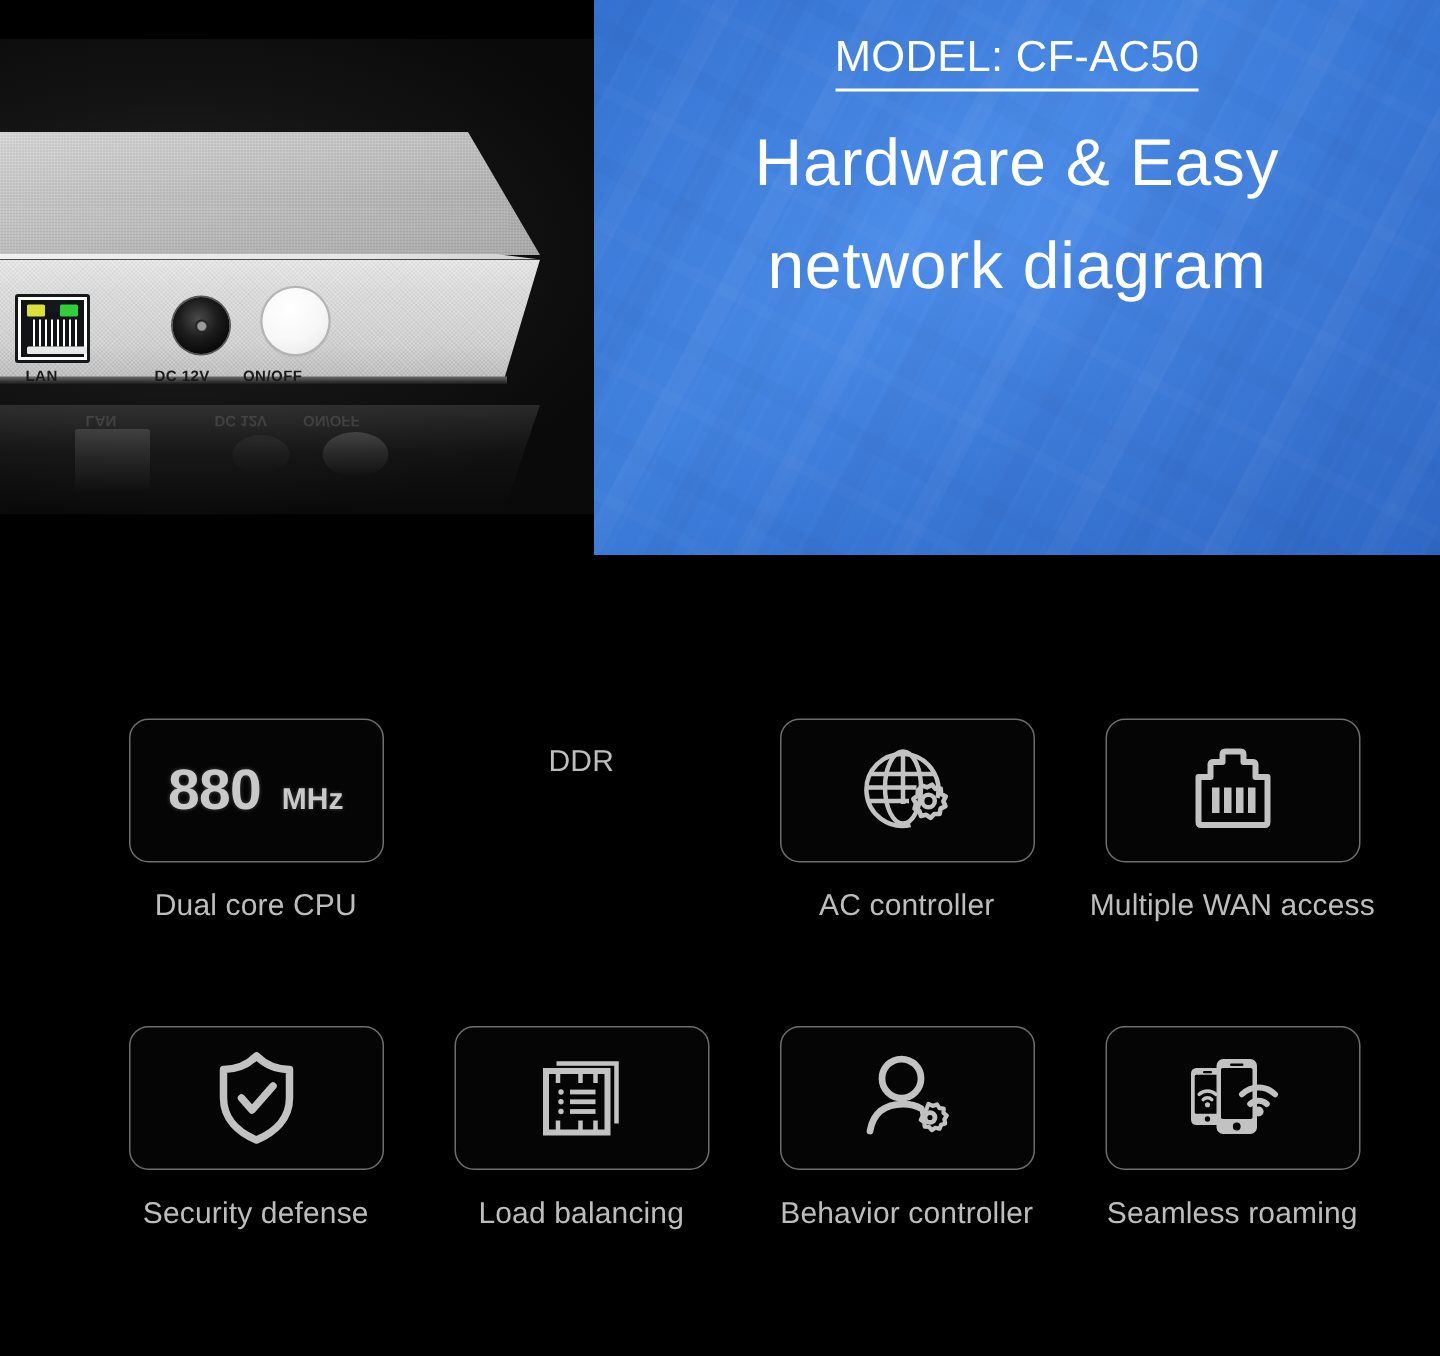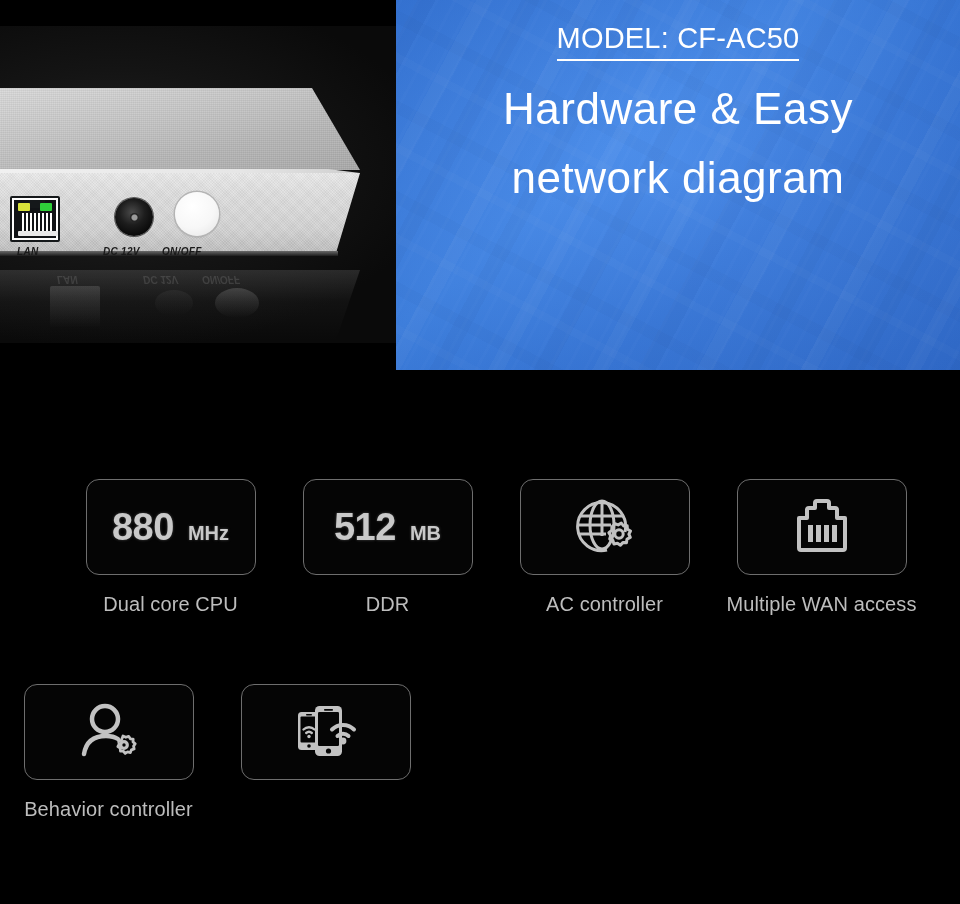--- a/index.html
+++ b/index.html
@@ -26,21 +26,20 @@
     width: 960px; height: 370px;
   }
 
   
   .product-panel {
     position: absolute;
     left: 0; top: 0;
     width: 416px; height: 343px;
     background: #000000;
     overflow: hidden;
-    font-style: italic;
   }
   .product-bg {
     position: absolute;
     left: 0; top: 26px;
     width: 396px; height: 317px;
     background:
       radial-gradient(ellipse 320px 180px at 30% 45%, #242424 0%, #141414 55%, #0a0a0a 100%);
   }
   .product-topbar {
     position: absolute;
@@ -422,26 +421,20 @@
         <div class="feature-card">
           <div class="spec-text">
             <span class="spec-num">880</span>
             <span class="spec-unit">MHz</span>
           </div>
         </div>
         <div class="feature-label">Dual core CPU</div>
       </div>
 
       <div class="feature-cell">
-        <div class="feature-card">
-          <div class="spec-text">
-            <span class="spec-num">512</span>
-            <span class="spec-unit">MB</span>
-          </div>
-        </div>
         <div class="feature-label">DDR</div>
       </div>
 
       <div class="feature-cell">
         <div class="feature-card">
           <svg class="icon-svg" width="64" height="62" viewBox="0 0 64 62">
             <g fill="none" stroke="#c2c2c2" stroke-width="3">
               <path d="M52 36 A24 24 0 1 0 34 54"></path>
               <ellipse cx="29" cy="29" rx="12" ry="24"></ellipse>
               <path d="M7 20 L51 20 M5 29 L38 29 M7 38 L33 38"></path>
@@ -465,21 +458,46 @@
             <rect x="33" y="27" width="5" height="17" fill="#c2c2c2"></rect>
             <rect x="41" y="27" width="5" height="17" fill="#c2c2c2"></rect>
           </svg>
         </div>
         <div class="feature-label">Multiple WAN access</div>
       </div>
     </div>
 
     <div class="feature-row row-2">
 
-
+      <div class="feature-cell cell-offset-0">
+        <div class="feature-card">
+          <svg class="icon-svg" width="56" height="64" viewBox="0 0 56 64">
+            <path d="M28 4 C21 11 12 13 6 13 L6 32 C6 46 16 55 28 60 C40 55 50 46 50 32 L50 13 C44 13 35 11 28 4 Z" fill="none" stroke="#c2c2c2" stroke-width="5" stroke-linejoin="round"></path>
+            <path d="M18 32 L25 40 L39 24" fill="none" stroke="#c2c2c2" stroke-width="5" stroke-linecap="round" stroke-linejoin="round"></path>
+          </svg>
+        </div>
+        <div class="feature-label">Security defense</div>
+      </div>
+
+      <div class="feature-cell">
+        <div class="feature-card">
+          <svg class="icon-svg" width="58" height="58" viewBox="0 0 58 58">
+            <path d="M12 6 L52 6 L52 46" fill="none" stroke="#c2c2c2" stroke-width="3"></path>
+            <rect x="5" y="11" width="41" height="41" fill="none" stroke="#c2c2c2" stroke-width="4"></rect>
+            <path d="M13 11 L13 19 M13 44 L13 52 M28 11 L28 19 M28 44 L28 52 M38 11 L38 19 M38 44 L38 52" stroke="#c2c2c2" stroke-width="3"></path>
+            <circle cx="15" cy="25" r="1.8" fill="#c2c2c2"></circle>
+            <circle cx="15" cy="31.5" r="1.8" fill="#c2c2c2"></circle>
+            <circle cx="15" cy="38" r="1.8" fill="#c2c2c2"></circle>
+            <rect x="21" y="23.4" width="17" height="3.2" fill="#c2c2c2"></rect>
+            <rect x="21" y="29.9" width="17" height="3.2" fill="#c2c2c2"></rect>
+            <rect x="21" y="36.4" width="17" height="3.2" fill="#c2c2c2"></rect>
+          </svg>
+        </div>
+        <div class="feature-label">Load balancing</div>
+      </div>
 
       <div class="feature-cell">
         <div class="feature-card">
           <svg class="icon-svg" width="62" height="60" viewBox="0 0 62 60">
             <circle cx="27" cy="17" r="13" fill="none" stroke="#c2c2c2" stroke-width="4.5"></circle>
             <path d="M6 52 C8 40 16 34 28 34 C33 34 37 35 40 37" fill="none" stroke="#c2c2c2" stroke-width="4.5" stroke-linecap="round"></path>
             <g transform="translate(45,43)">
               <path d="M0,-11 L3.4,-9.4 L6.9,-10.6 L8.9,-7.6 L12.4,-7.3 L12.2,-3.8 L14.9,-1.5 L12.9,1.4 L13.6,4.8 L10.3,5.9 L9,9.2 L5.6,8.4 L2.7,10.3 L0.4,7.6 L-3.1,7.4 L-3.4,3.9 L-6.3,1.9 L-4.7,-1.2 L-5.3,-4.6 L-2,-5.8 Z" fill="none" stroke="#c2c2c2" stroke-width="3.4" stroke-linejoin="round" transform="scale(0.82)"></path>
               <circle cx="1" cy="0" r="3.3" fill="none" stroke="#c2c2c2" stroke-width="3.2"></circle>
             </g>
@@ -508,16 +526,17 @@
             <rect x="30" y="6" width="9" height="1.7" rx=".8" fill="#050505"></rect>
             <circle cx="34.5" cy="48" r="2.6" fill="#050505"></circle>
 
             <g fill="none" stroke="#c2c2c2" stroke-width="4" stroke-linecap="round">
               <path d="M38 26.5 A15.5 15.5 0 0 1 60 26.5"></path>
               <path d="M43.5 33 A8 8 0 0 1 54.5 33"></path>
             </g>
             <circle cx="49" cy="38" r="3.4" fill="#c2c2c2"></circle>
           </svg>
         </div>
+        <div class="feature-label">Seamless roaming</div>
       </div>
     </div>
   </div>
 </div>
 
 </body></html>

